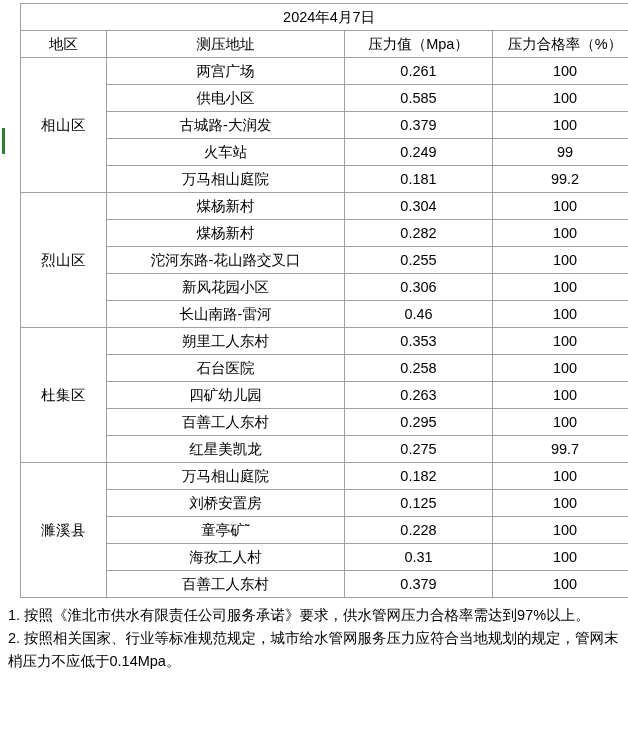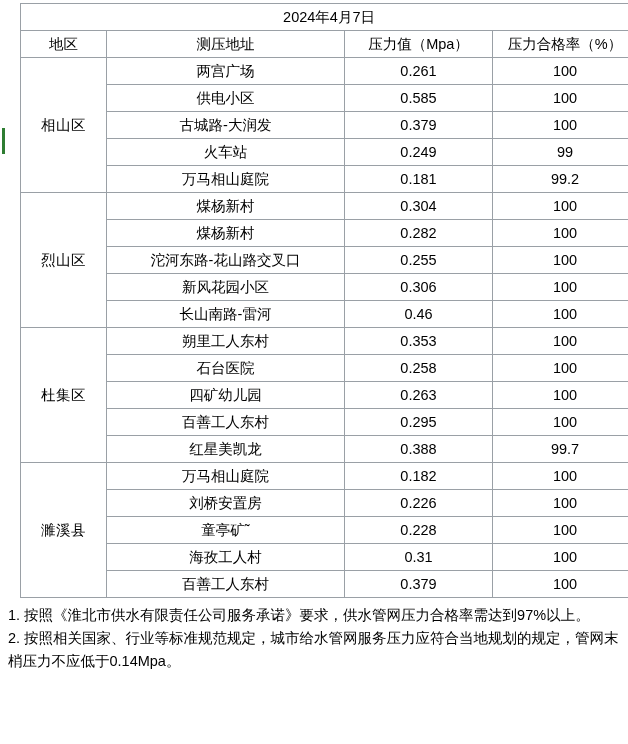--- a/index.html
+++ b/index.html
@@ -180,33 +180,33 @@
         <td class="num-cell">0.263</td>
         <td class="num-cell">100</td>
       </tr>
       <tr>
         <td class="addr-cell">百善工人东村</td>
         <td class="num-cell">0.295</td>
         <td class="num-cell">100</td>
       </tr>
       <tr>
         <td class="addr-cell">红星美凯龙</td>
-        <td class="num-cell">0.388</td>
+        <td class="num-cell">0.275</td>
         <td class="num-cell">99.7</td>
       </tr>
 
       <tr>
         <td class="region-cell" rowspan="5">濉溪县</td>
         <td class="addr-cell">万马相山庭院</td>
         <td class="num-cell">0.182</td>
         <td class="num-cell">100</td>
       </tr>
       <tr>
         <td class="addr-cell">刘桥安置房</td>
-        <td class="num-cell">0.226</td>
+        <td class="num-cell">0.125</td>
         <td class="num-cell">100</td>
       </tr>
       <tr>
         <td class="addr-cell">童亭矿˜</td>
         <td class="num-cell">0.228</td>
         <td class="num-cell">100</td>
       </tr>
       <tr>
         <td class="addr-cell">海孜工人村</td>
         <td class="num-cell">0.31</td>

